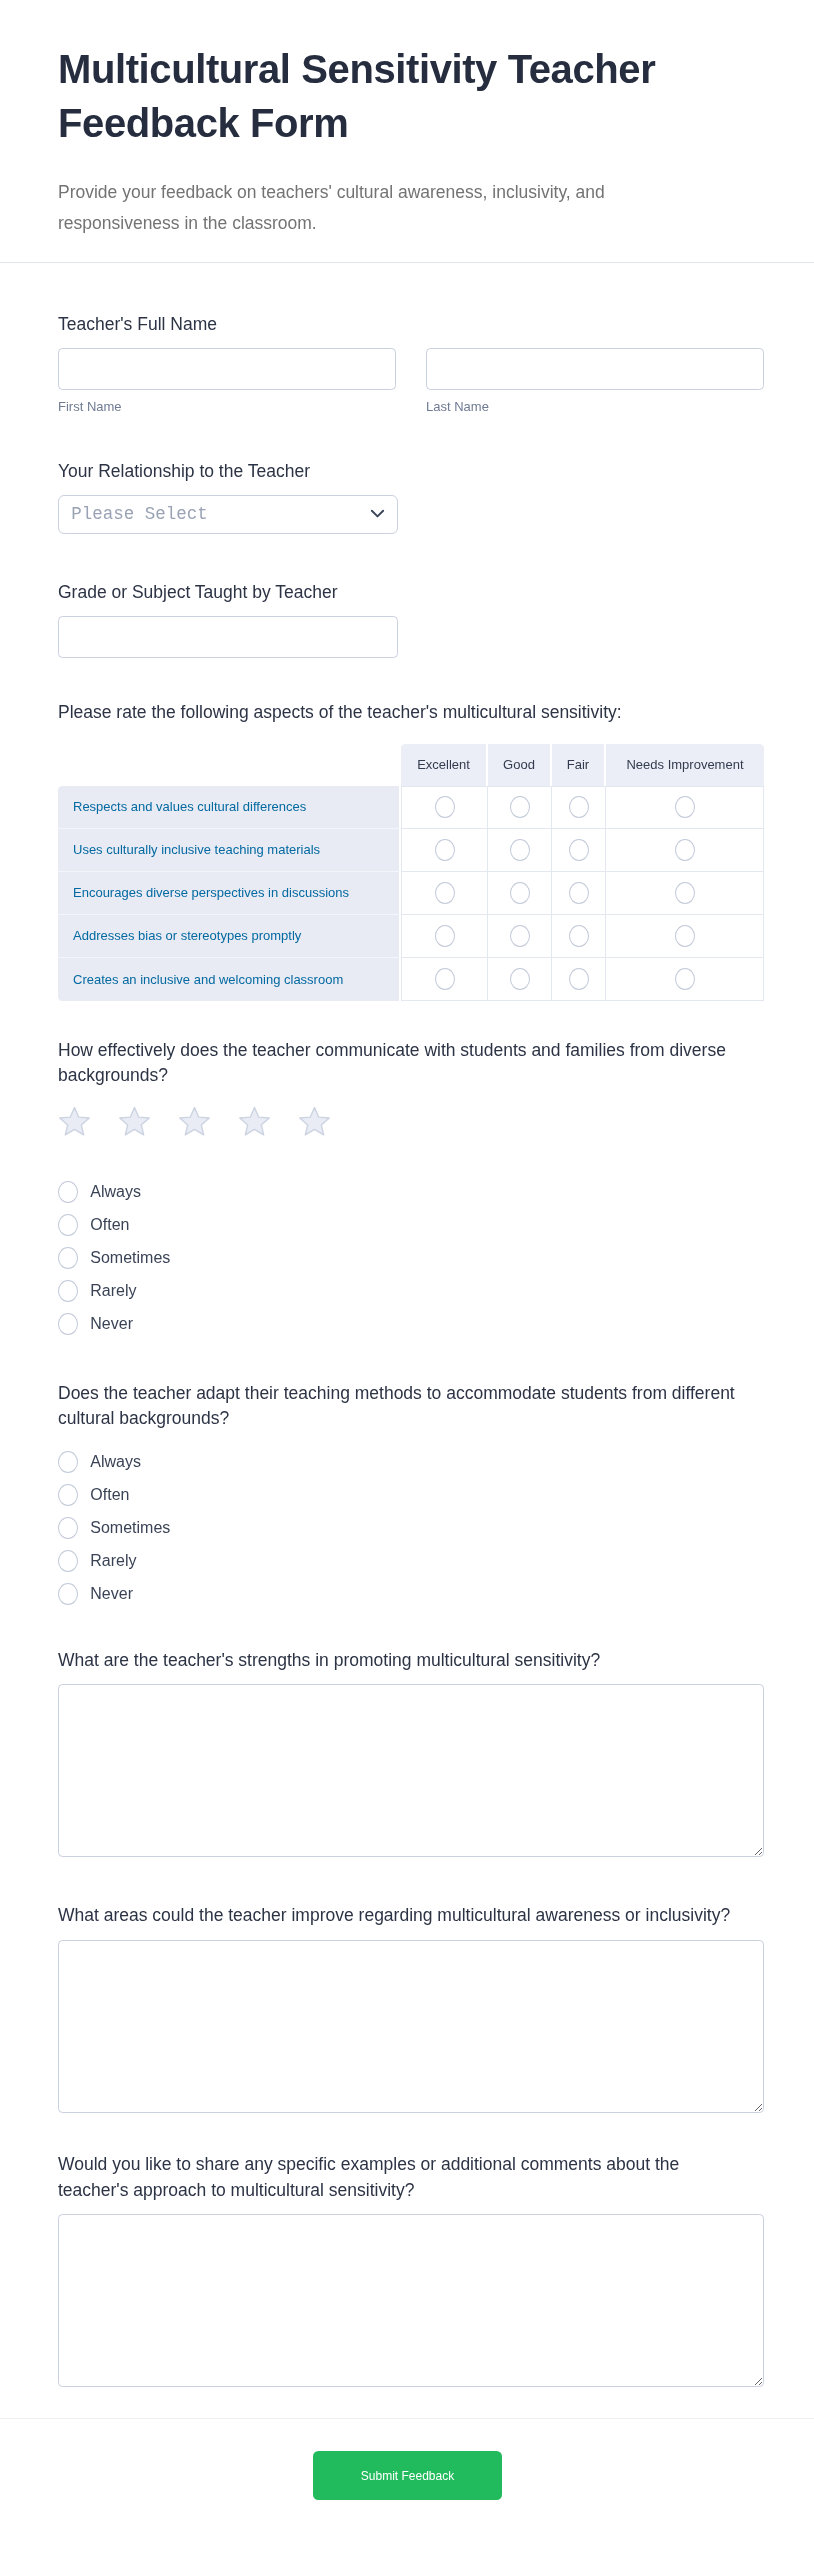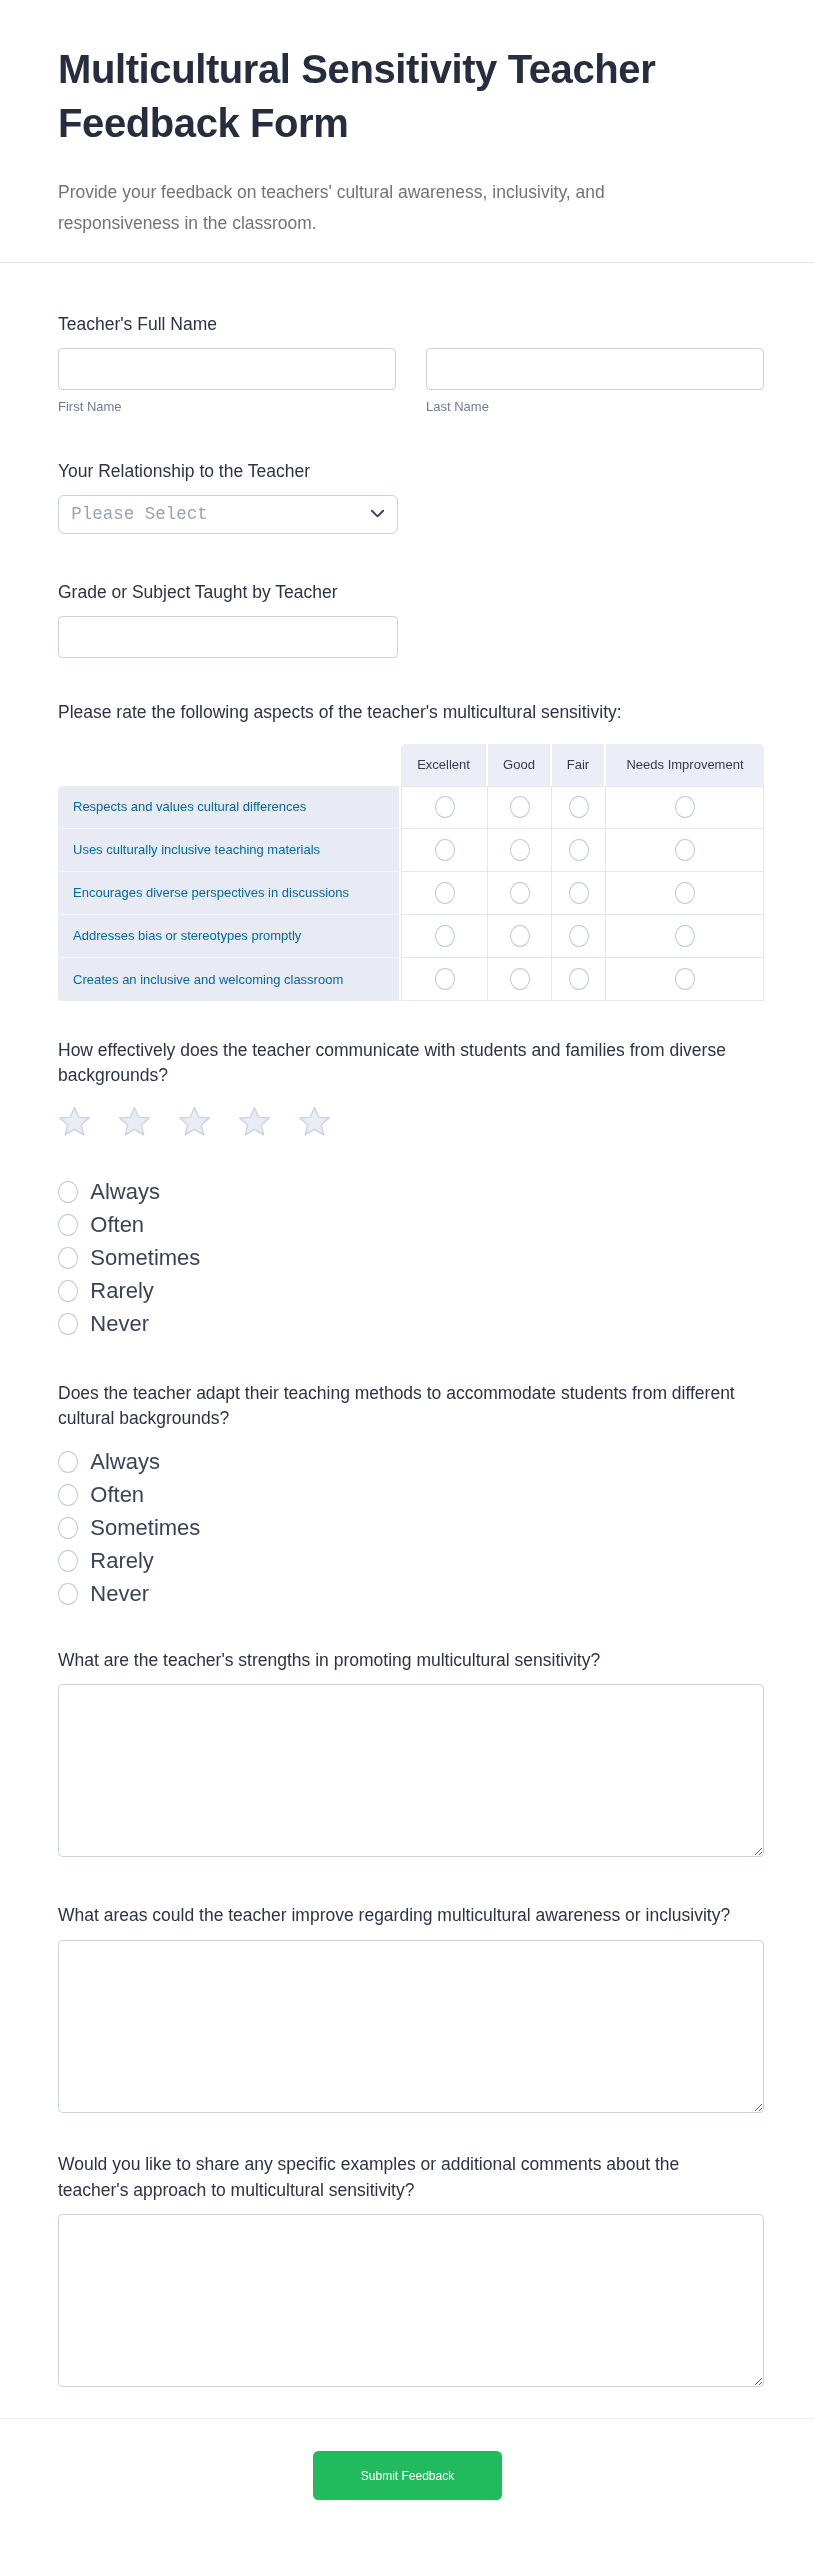--- a/index.html
+++ b/index.html
@@ -64,21 +64,21 @@
 
   
   .stars { margin-top:16px; display:flex; gap:27px; }
   .star { cursor:pointer; }
   .star svg { display:block; }
 
   
   .options { margin-top:14px; }
   .option { display:flex; align-items:center; height:33px; cursor:pointer; }
   .option .radio { margin-right:12.3px; }
-  .option-label { font-size:22px; color:#3a4356; }
+  .option-label { font-size:16px; color:#3a4356; }
 
   
   .textarea {
     margin-top:11.4px; width:706px; height:173px; border:0.9px solid #c9d0de; border-radius:4.4px;
     font-family:inherit; font-size:16.6px; color:#2c3345; padding:8.8px 10.5px; outline:none; resize:both; display:block; background:#fff;
   }
 
   
   .form-footer { margin-top:31px; border-top:1.8px solid #edeff3; padding:32px 0 47px 0; display:flex; justify-content:center; }
   .submit-btn {

